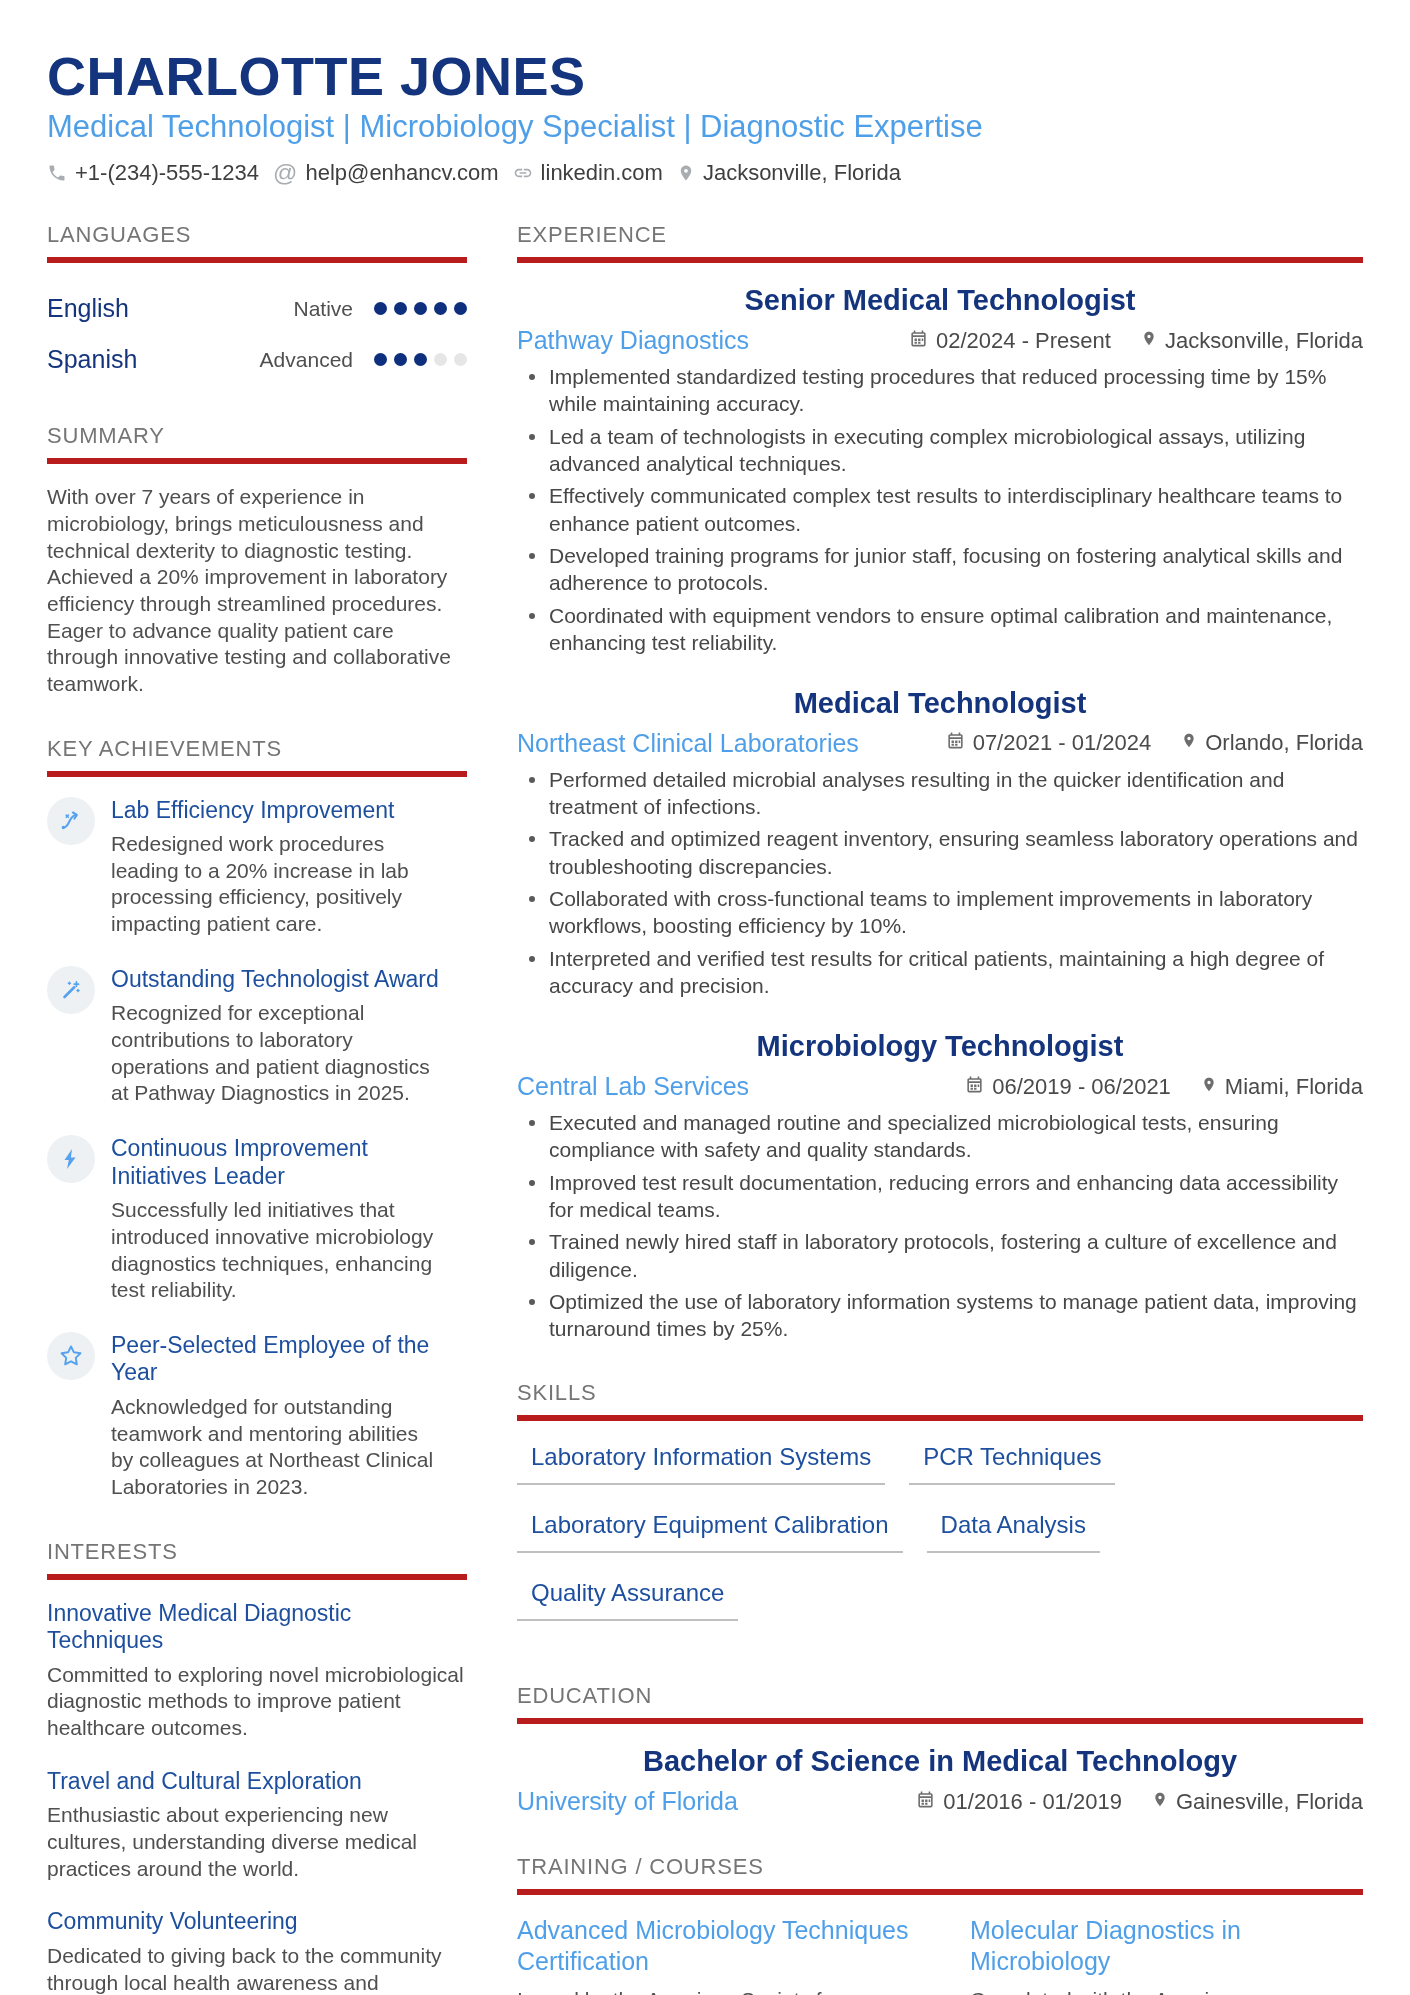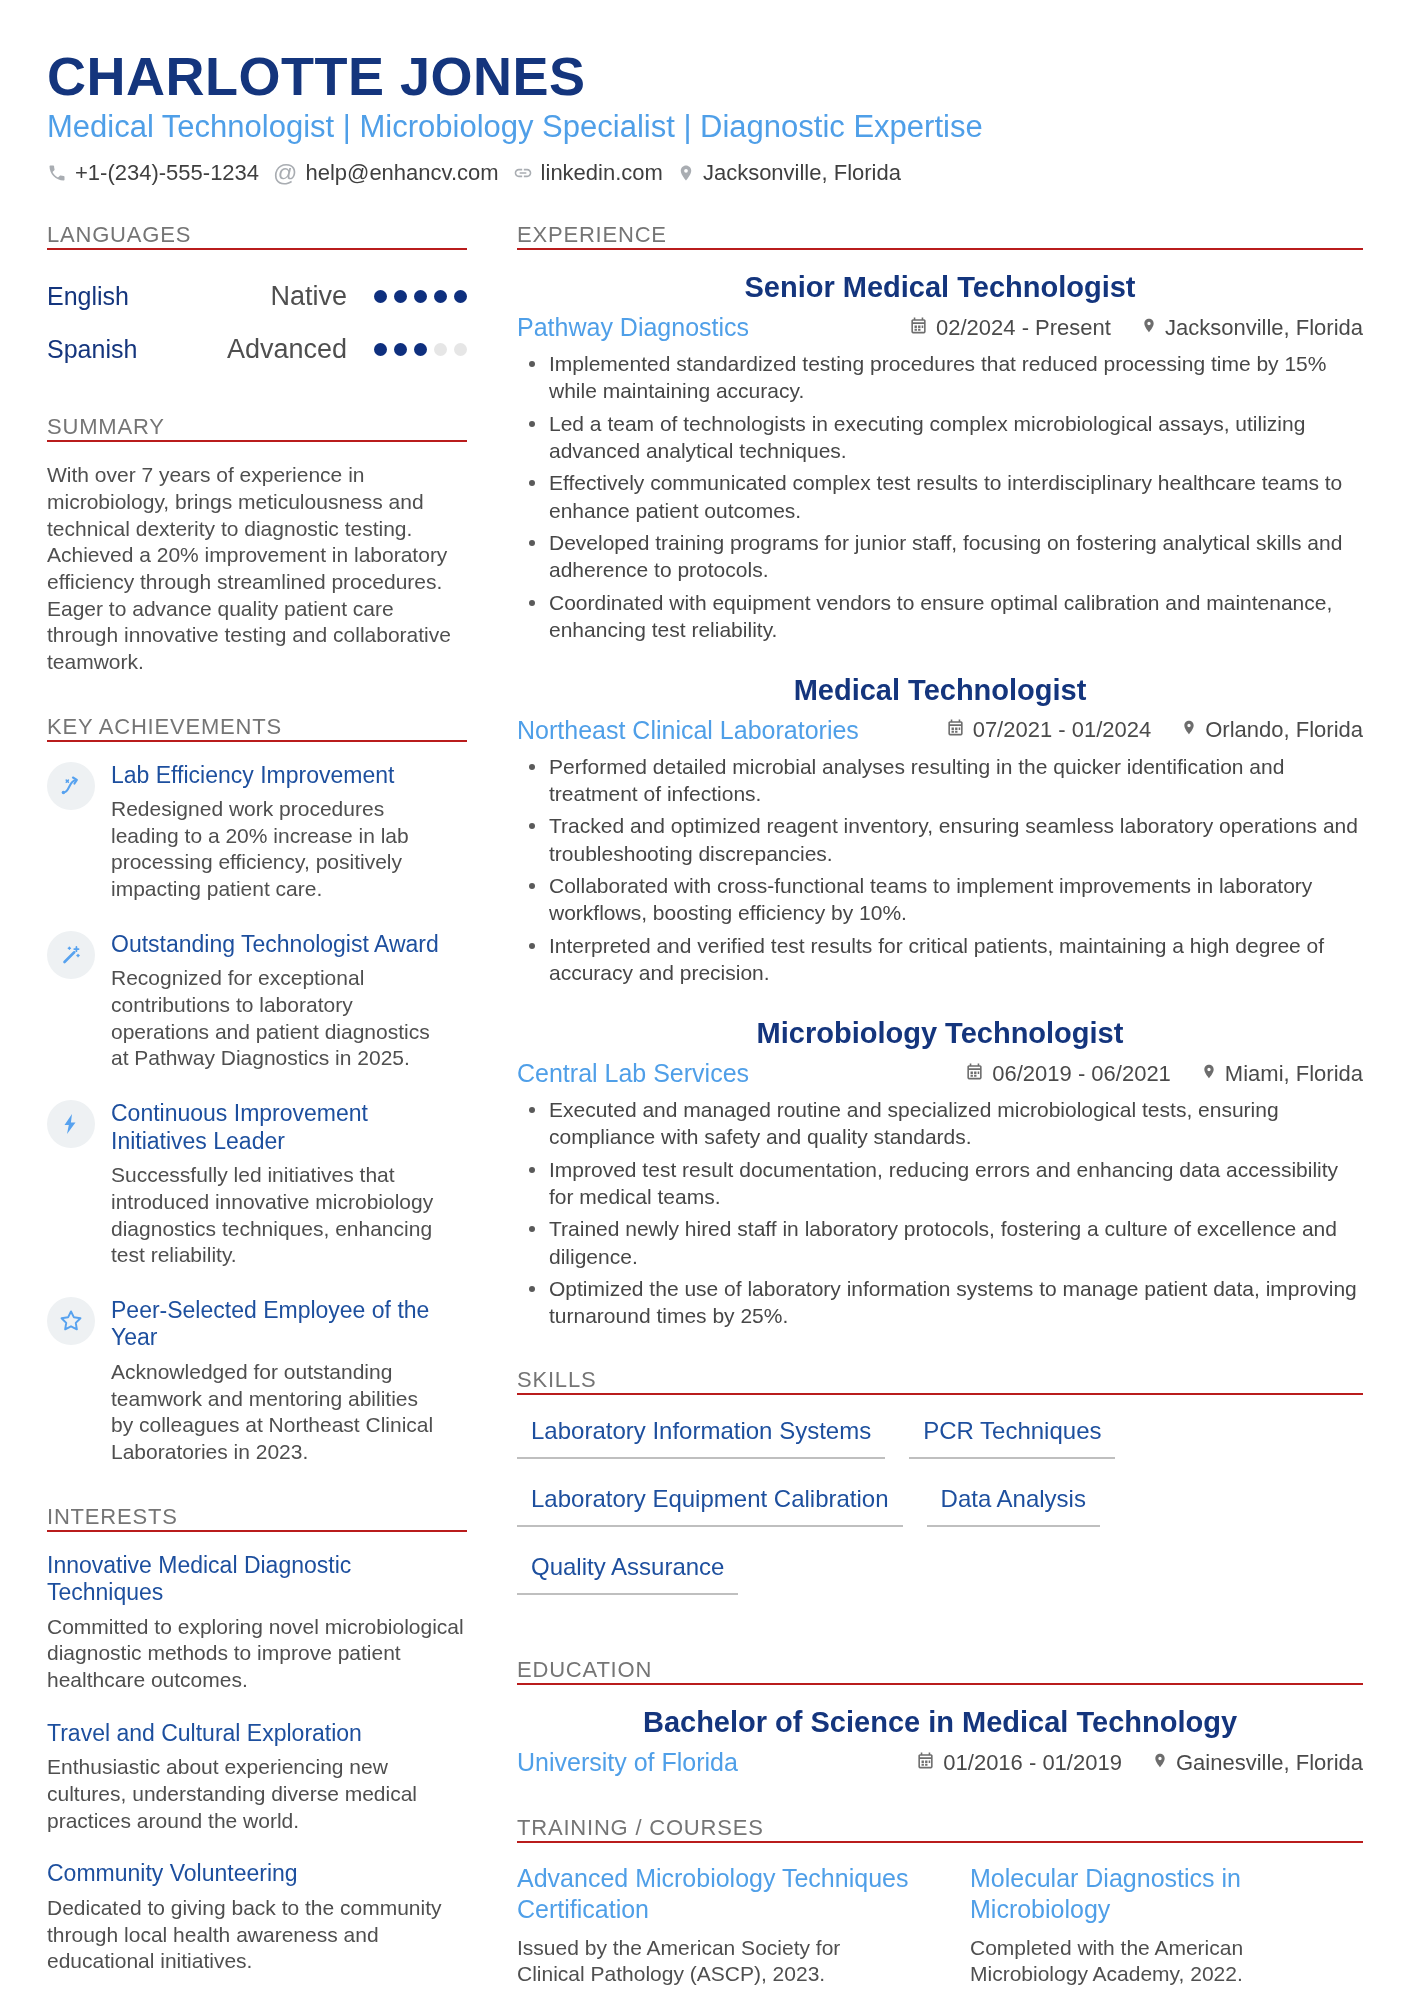--- a/index.html
+++ b/index.html
@@ -28,27 +28,27 @@
   .contact-item { display:flex; align-items:center; gap:8px; font-size:22px; color:#3f3f3f; }
   .contact-item svg { display:block; }
   .at-glyph { font-size:24px; color:#a9adb2; line-height:1; }
   
   .columns { display:flex; margin-top:36px; flex:1; }
   .col-left  { width:420px; flex:0 0 420px; }
   .col-right { flex:1; margin-left:50px; }
   .section { margin-bottom:38px; }
   .sec-heading {
     font-size:22px; color:#757575; letter-spacing:0.8px;
-    border-bottom:2px solid #b91c1c; margin-bottom:20px;
+    padding-bottom:9px; border-bottom:6px solid #b91c1c; margin-bottom:20px;
     font-weight:400;
   }
   
   .lang-row { display:flex; align-items:center; padding:11px 0; }
   .lang-name { font-size:25px; color:#14357d; flex:1; }
-  .lang-level { font-size:27px; color:#4f4f4f; margin-right:20px; }
+  .lang-level { font-size:21px; color:#4f4f4f; margin-right:14px; }
   .dots { display:flex; align-items:center; }
   .dot { width:13px; height:13px; border-radius:50%; background:#e6e6e6; margin-left:7px; }
   .dot.filled { background:#0e2f7e; }
   
   .body-text { font-size:21px; line-height:1.27; color:#4f4f4f; }
   
   .ach-item { display:flex; margin-bottom:28px; }
   .ach-icon-circle {
     width:48px; height:48px; border-radius:50%; background:#eef1f3;
     flex:0 0 48px; margin-right:16px;

